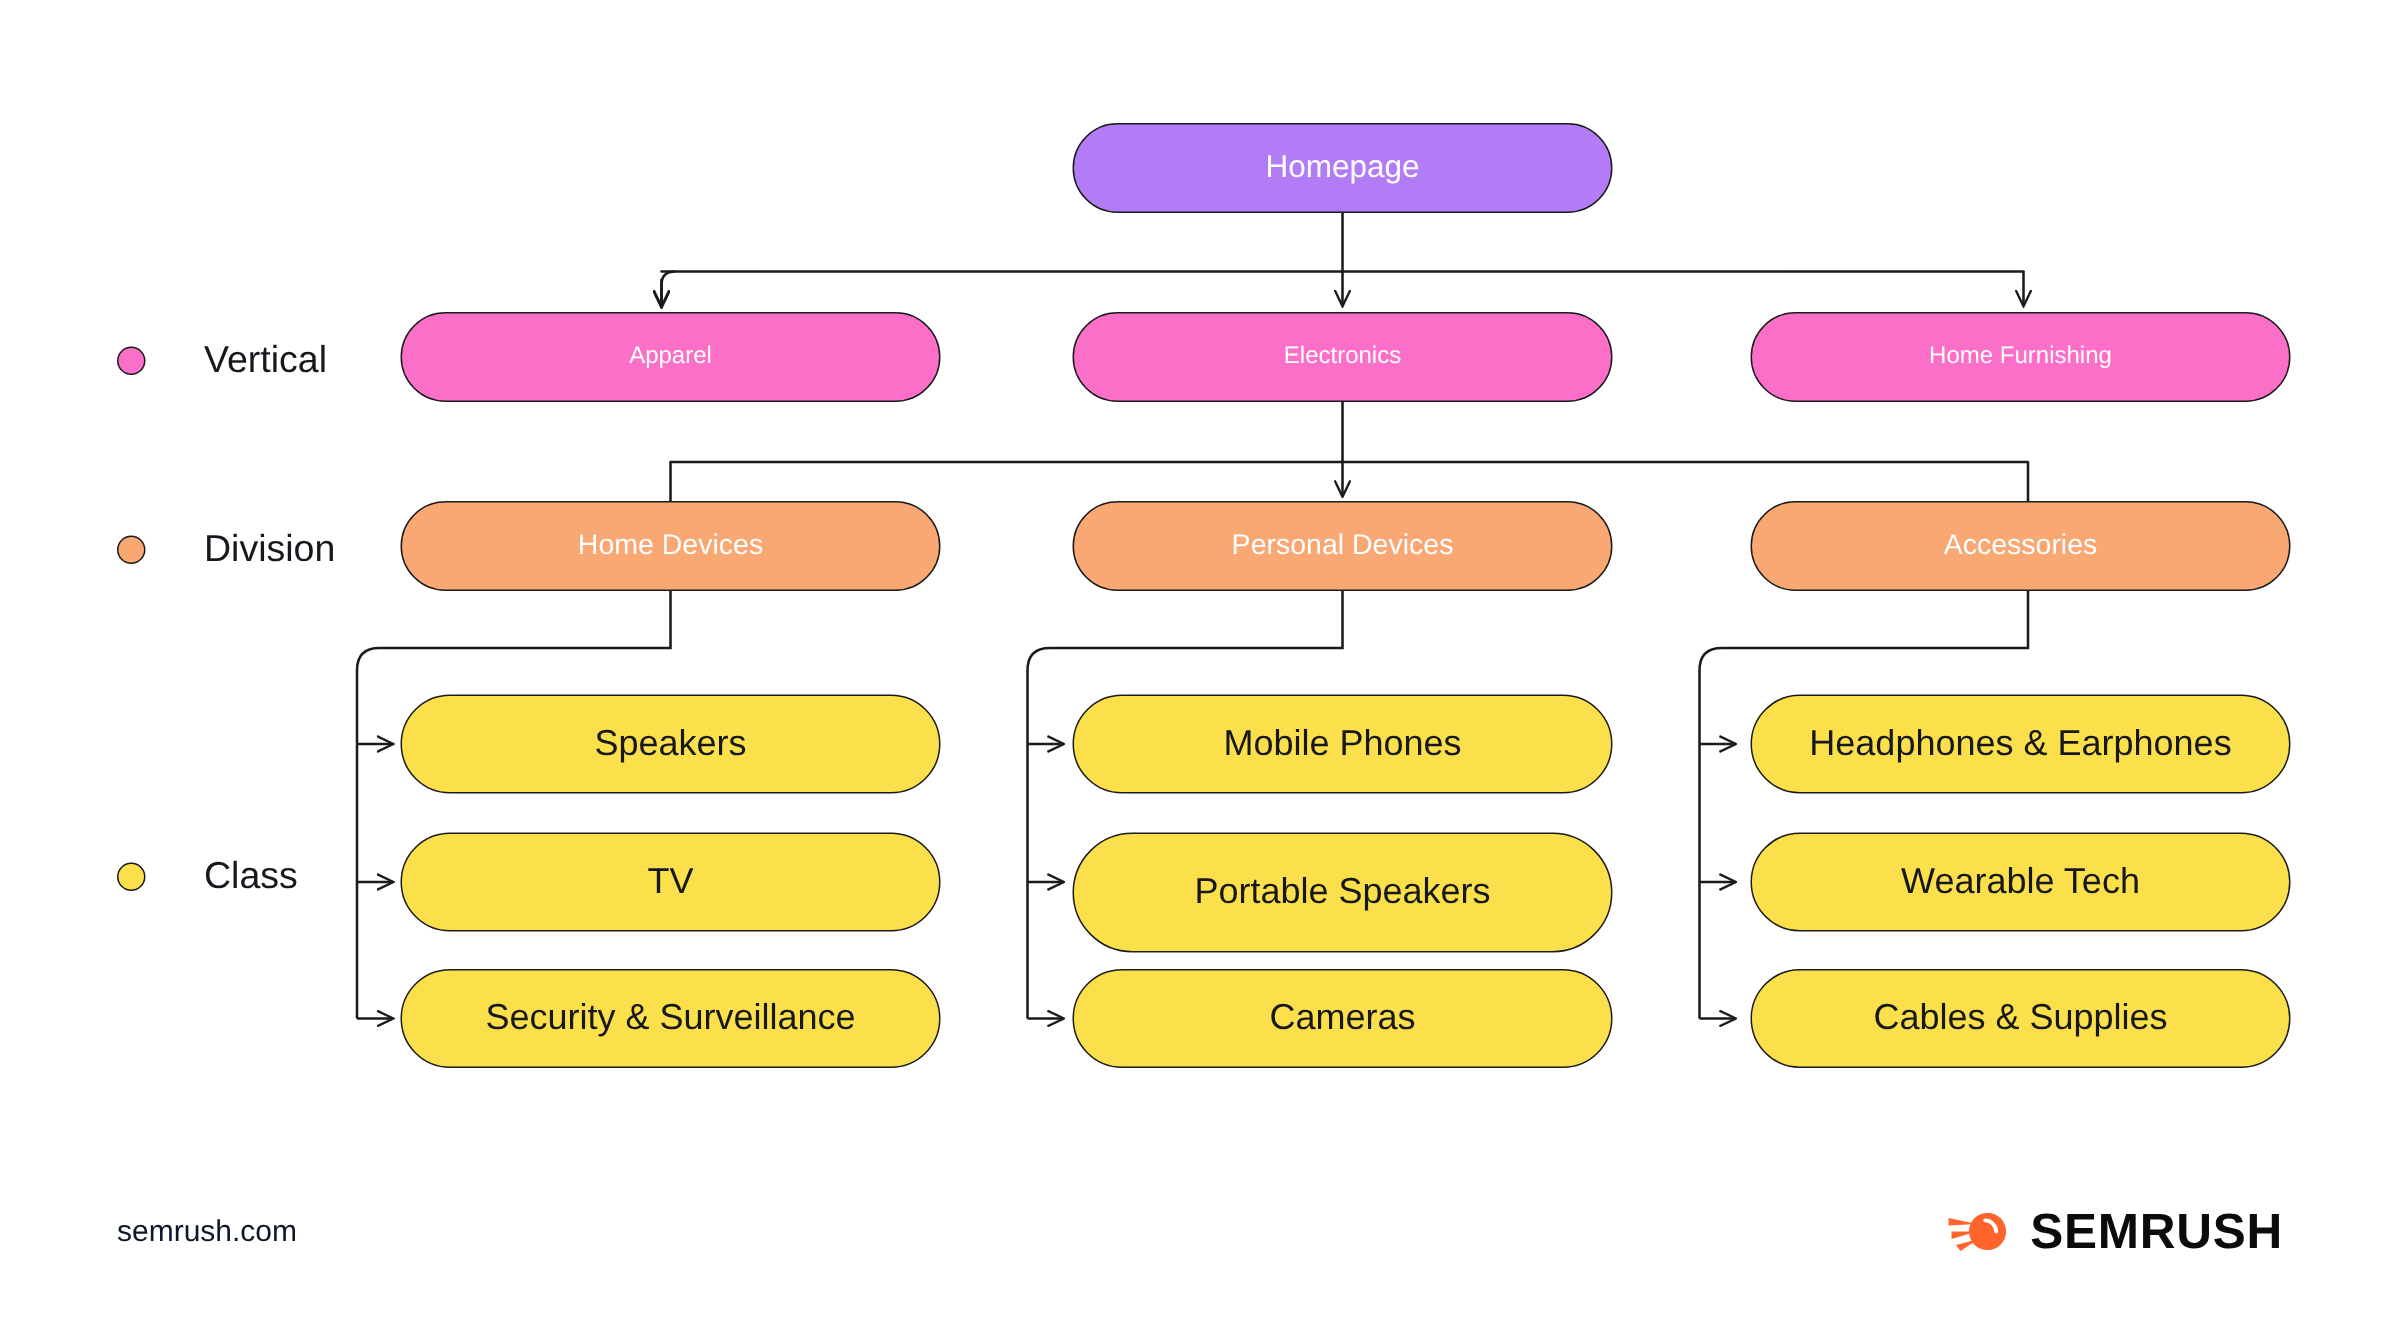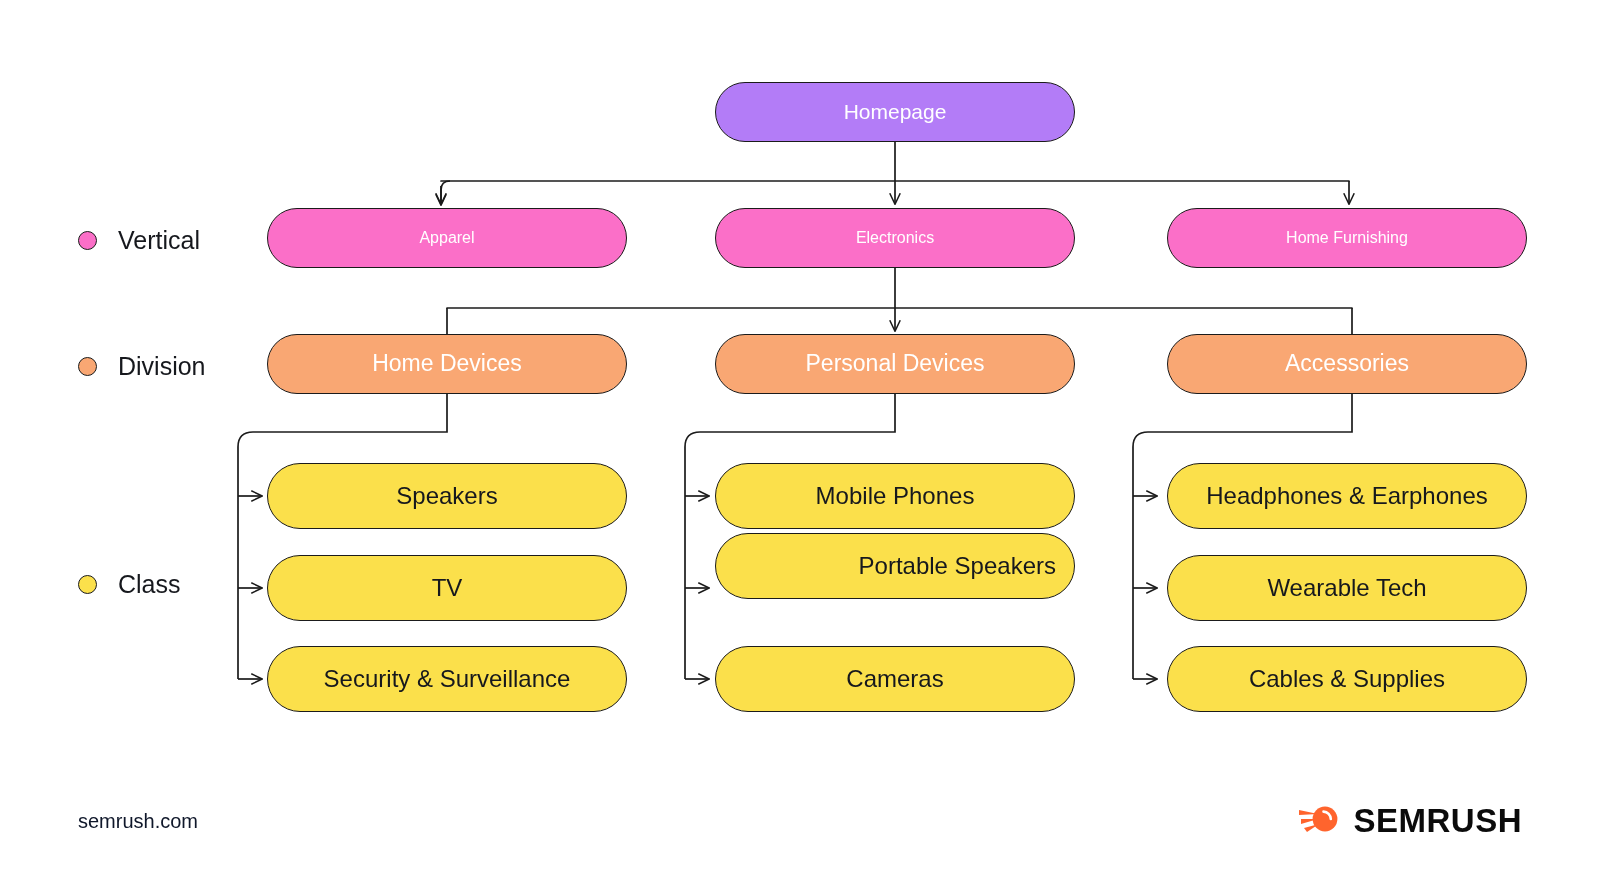--- a/index.html
+++ b/index.html
@@ -51,33 +51,33 @@
     font-size: 21px;
   }
   .node.level-vertical {
     background: #fb6fc8;
     color: #ffffff;
     font-size: 16px;
   }
   .node.level-division {
     background: #f9a773;
     color: #ffffff;
-    font-size: 23px;
+    font-size: 19px;
   }
   .node.level-class {
     background: #fbe04b;
     color: #16181d;
     font-size: 24px;
   }
   
   .legend-row {
     position: absolute;
     display: flex;
     align-items: center;
-    gap: 21px;
+    gap: 39px;
     z-index: 3;
   }
   .legend-dot {
     width: 19px;
     height: 19px;
     border-radius: 50%;
     border: 1.6px solid #1b1b1b;
     box-sizing: border-box;
     flex: none;
   }
@@ -93,20 +93,21 @@
     top: 810px;
     font-size: 20px;
     color: #0f172a;
     z-index: 3;
   }
   #brand {
     position: absolute;
     right: 78px;
     top: 802px;
     display: flex;
+    align-items: center;
     gap: 13px;
     z-index: 3;
   }
   #brand-word {
     font-size: 33px;
     font-weight: bold;
     letter-spacing: 0.5px;
     color: #0b0b0b;
     font-family: "Liberation Sans", sans-serif;
   }
@@ -197,21 +198,21 @@
   <div class="node level-class" style="left:267px; top:463px; width:360px; height:66px;">
     <span class="node-label">Speakers</span>
   </div>
   <div class="node level-class" style="left:267px; top:646px; width:360px; height:66px;">
     <span class="node-label">Security &amp; Surveillance</span>
   </div>
 
   <div class="node level-class" style="left:715px; top:463px; width:360px; height:66px;justify-content:center;">
     <span class="node-label">Mobile Phones</span>
   </div>
-  <div class="node level-class" style="left:715px; top:533px; width:360px; height:66px;justify-content:flex-end;">
+  <div class="node level-class" style="left:715px; top:555px; width:360px; height:80px;">
     <span class="node-label">Portable Speakers</span>
   </div>
   <div class="node level-class" style="left:715px; top:646px; width:360px; height:66px;">
     <span class="node-label">Cameras</span>
   </div>
 
   <div class="node level-class" style="left:1167px; top:463px; width:360px; height:66px;">
     <span class="node-label">Headphones &amp; Earphones</span>
   </div>
   <div class="node level-class" style="left:1167px; top:555px; width:360px; height:66px;">

